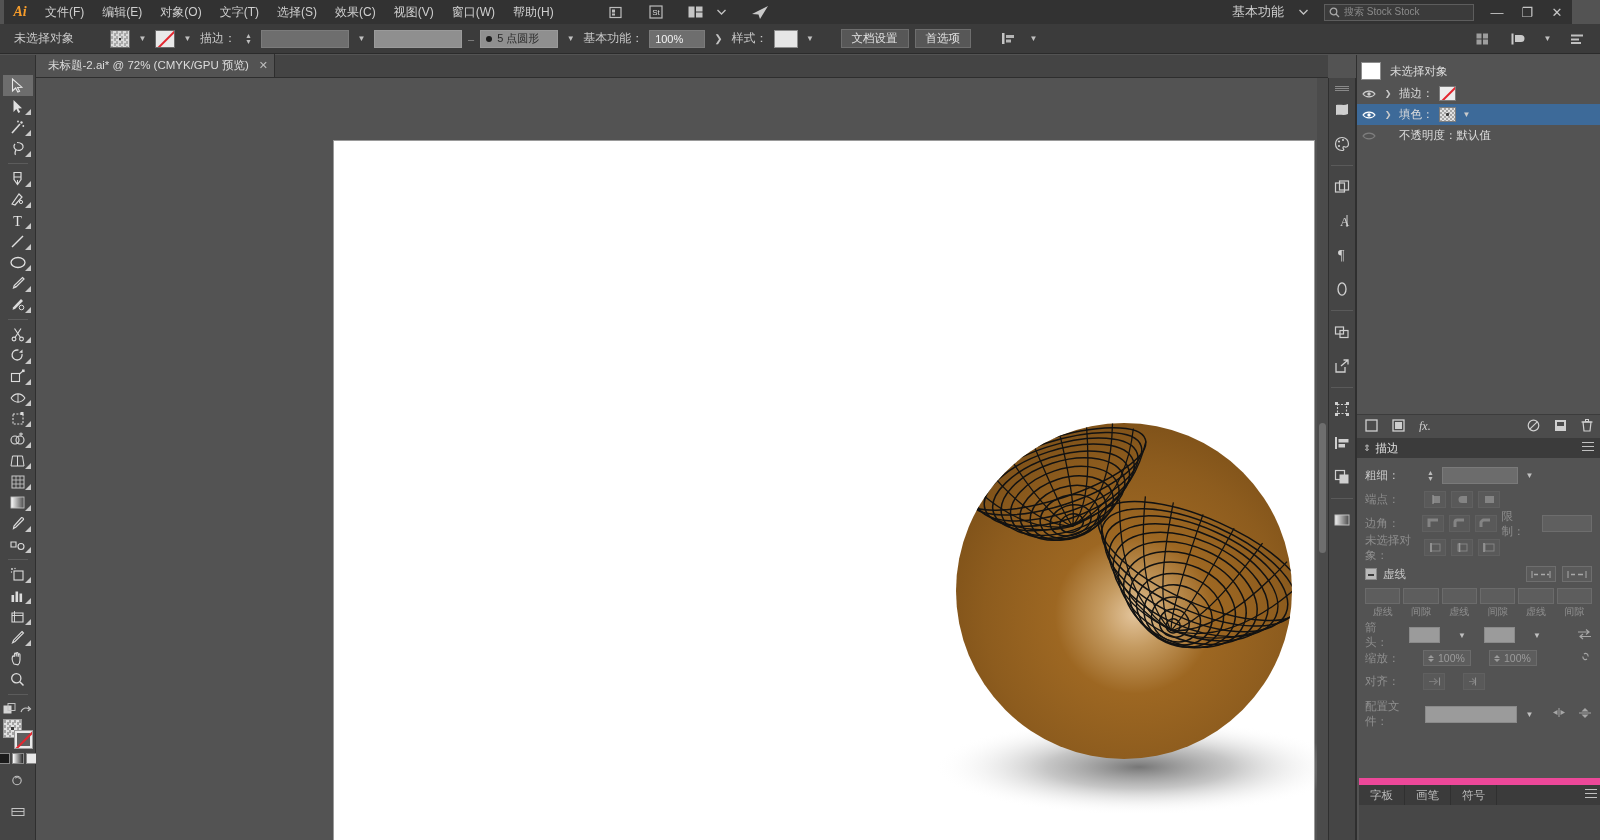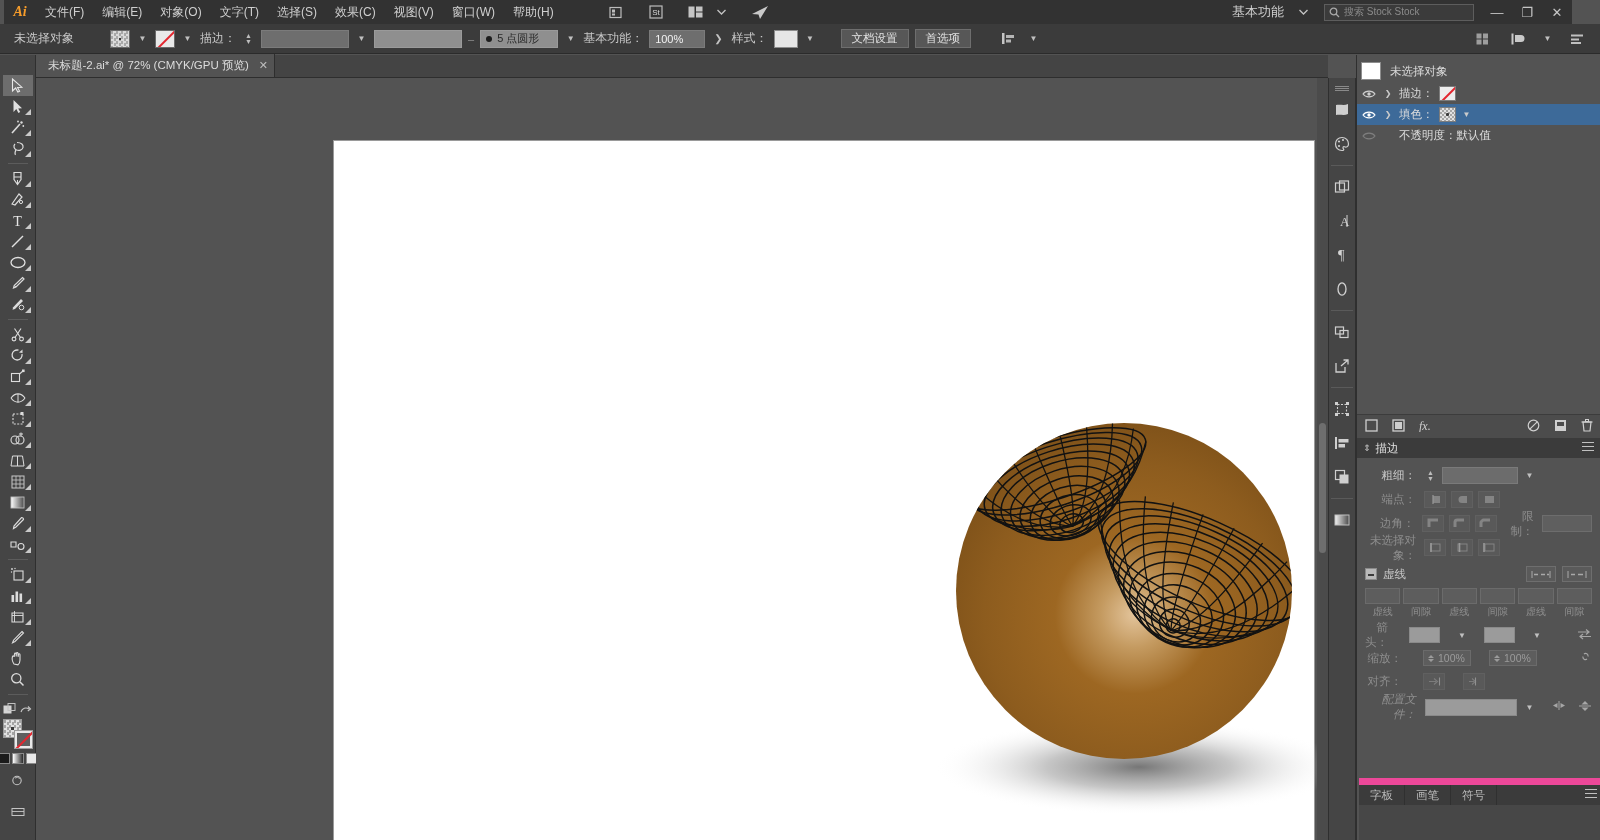--- a/index.html
+++ b/index.html
@@ -251,21 +251,21 @@
     height:20px; background:#3b3b3b; display:flex; align-items:center;
     padding-left:6px; gap:5px; position:relative;
   }
   .sp-header .lbl { font-size:11.5px; color:#e2e2e2; }
   .updown { color:#c4c4c4; font-size:9px; }
   .sp-body { padding:7px 8px 2px 8px; }
   .sp-row {
     display:flex; align-items:center; gap:5px; height:21px; margin-bottom:3px;
   }
   .sp-lab {
-    width:54px; text-align:right; font-size:11.5px; color:#c9c9c9; padding-right:3px;
+    width:54px; text-align:left; font-size:11.5px; color:#c9c9c9; padding-right:3px;
   }
   .sp-lab.dim { color:#8e8e8e; }
   .sp-input {
     width:76px; height:17px; background:#6c6c6c; border:1px solid #7a7a7a;
   }
   .iconbtn {
     width:22px; height:17px; background:#5f5f5f; border:1px solid #6d6d6d;
     display:flex; align-items:center; justify-content:center; color:#b5b5b5;
   }
   .iconbtn.dim { opacity:.5; }
@@ -290,21 +290,21 @@
   .dash-fields .df { width:36px; height:16px; background:#5d5d5d; border:1px solid #6b6b6b; }
   .dash-labels { display:flex; gap:3px; margin-bottom:6px; }
   .dash-labels .dl { width:38px; text-align:center; font-size:10px; color:#8e8e8e; }
   .arrow-row { display:flex; align-items:center; gap:18px; height:20px; margin-bottom:3px; }
   .arrow-sel { width:56px; height:16px; background:#9b9b9b; border:1px solid #8a8a8a; }
   .scale-in {
     width:48px; height:16px; background:#5d5d5d; border:1px solid #6b6b6b;
     display:flex; align-items:center; padding-left:3px; gap:3px;
     font-size:10.5px; color:#9b9b9b;
   }
-  .profile-row { display:flex; align-items:center; gap:6px; height:22px; margin-top:5px;font-style:italic; }
+  .profile-row { display:flex; align-items:center; gap:6px; height:22px; margin-top:12px; }
   .profile-sel { width:92px; height:17px; background:#9b9b9b; border:1px solid #8a8a8a; }
 
   .bottom-tabs {
     position:absolute; left:2px; bottom:0; width:244px; height:62px;
     background:#474747; border-top:7px solid #ec4899;
   }
   .bt-row { height:20px; display:flex; align-items:stretch; background:#3b3b3b; position:relative; }
   .bt { padding:0 11px; display:flex; align-items:center; font-size:11.5px;
         color:#b9b9b9; border-right:1px solid #303030; }
 </style>

